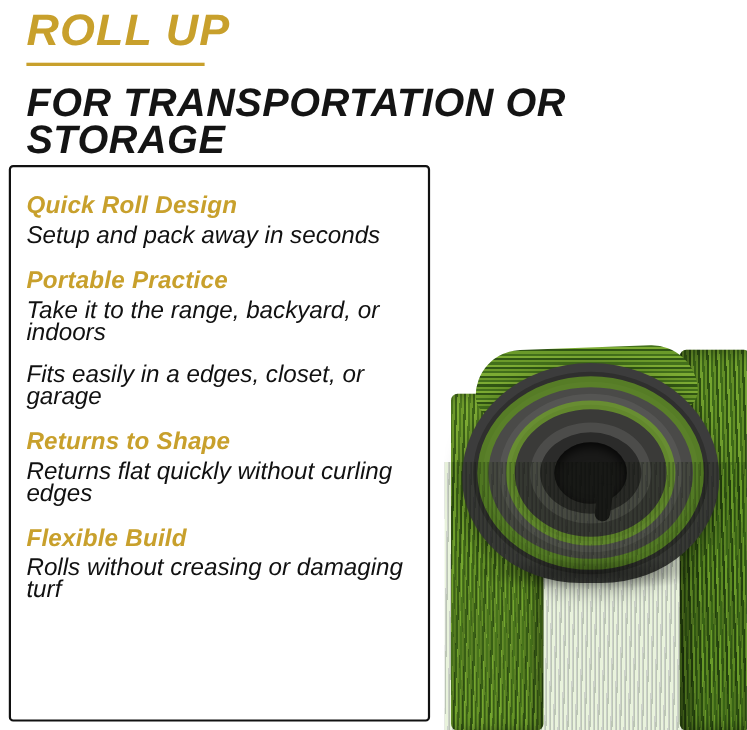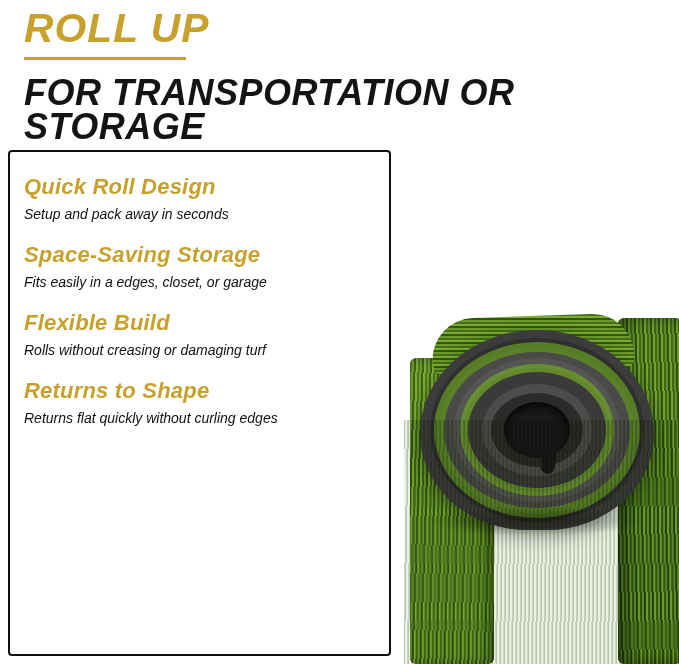--- a/index.html
+++ b/index.html
@@ -78,21 +78,21 @@
   .feature-title {
     font-size: 22px;
     line-height: 26px;
     font-weight: 800;
     font-style: italic;
     color: #c8a02c;
     letter-spacing: 0.2px;
   }
   .feature-desc {
     margin-top: 4px;
-    font-size: 14px;
+    font-size: 22px;
     line-height: 20px;
     font-style: italic;
     color: #111111;
   }
 
   
   .roll-wrap {
     position: absolute;
     left: 404px;
     top: 300px;
@@ -237,34 +237,37 @@
 
   <div class="subhead">FOR TRANSPORTATION OR STORAGE</div>
 
   <div class="feature-box">
 
     <div class="feature">
       <div class="feature-title">Quick Roll Design</div>
       <div class="feature-desc">Setup and pack away in seconds</div>
     </div>
 
-
-    <div class="feature">
-      <div class="feature-title">Space-Saving Storage</div>
+    <div class="feature">
+      <div class="feature-title">Portable Practice</div>
+      <div class="feature-desc">Take it to the range, backyard, or indoors</div>
+    </div>
+
+    <div class="feature">
       <div class="feature-desc">Fits easily in a edges, closet, or garage</div>
+    </div>
+
+    <div class="feature">
+      <div class="feature-title">Returns to Shape</div>
+      <div class="feature-desc">Returns flat quickly without curling edges</div>
     </div>
 
     <div class="feature">
       <div class="feature-title">Flexible Build</div>
       <div class="feature-desc">Rolls without creasing or damaging turf</div>
-    </div>
-
-    <div class="feature">
-      <div class="feature-title">Returns to Shape</div>
-      <div class="feature-desc">Returns flat quickly without curling edges</div>
     </div>
 
   </div>
 
   <div class="roll-wrap">
     <div class="grass-col grass-left"></div>
     <div class="grass-col grass-right"></div>
     <div class="grass-top-band"></div>
 
     <div class="roll-body">

